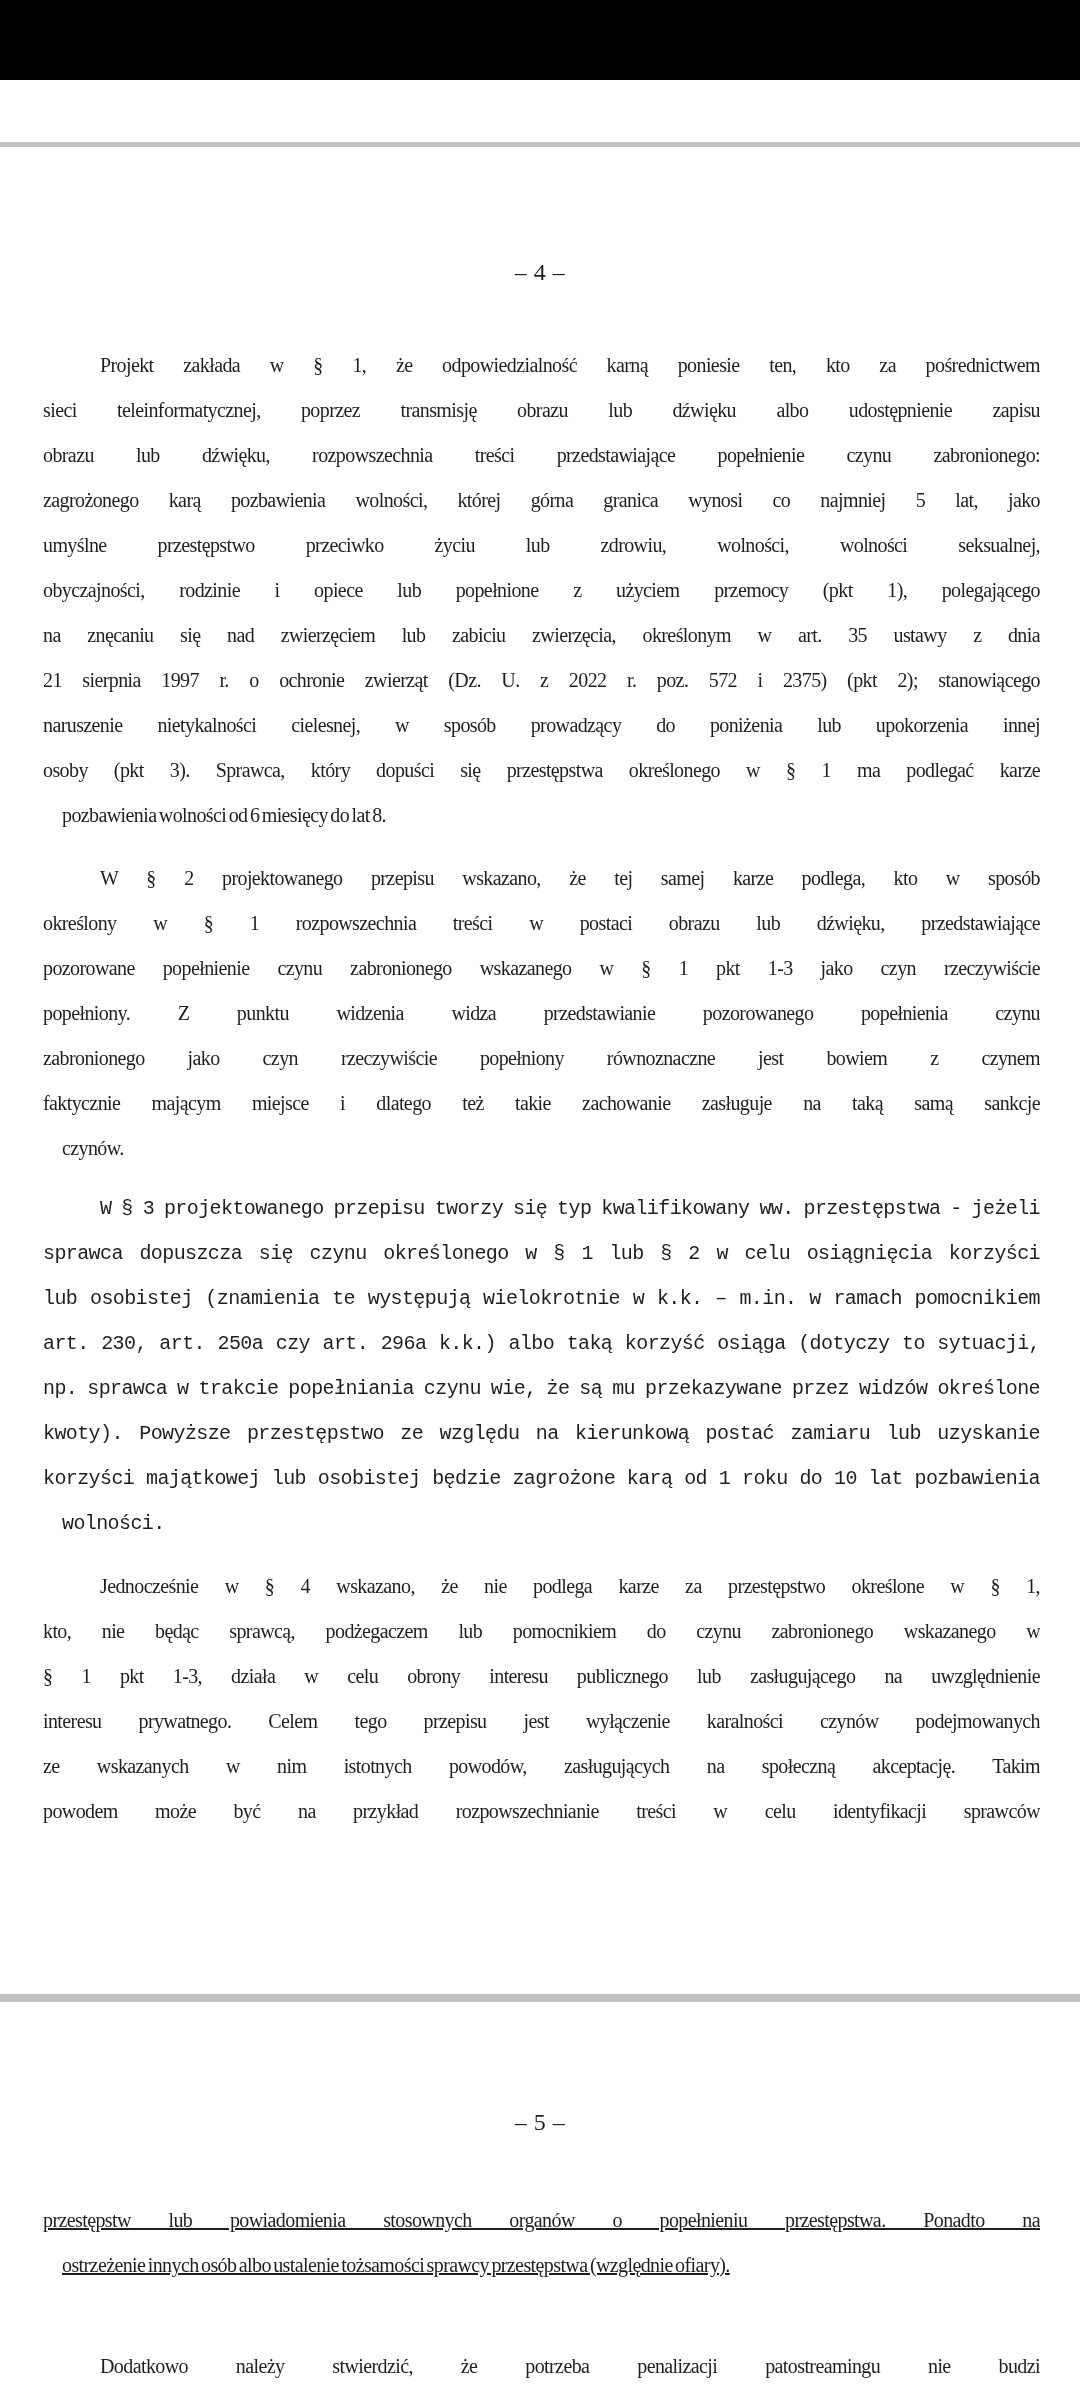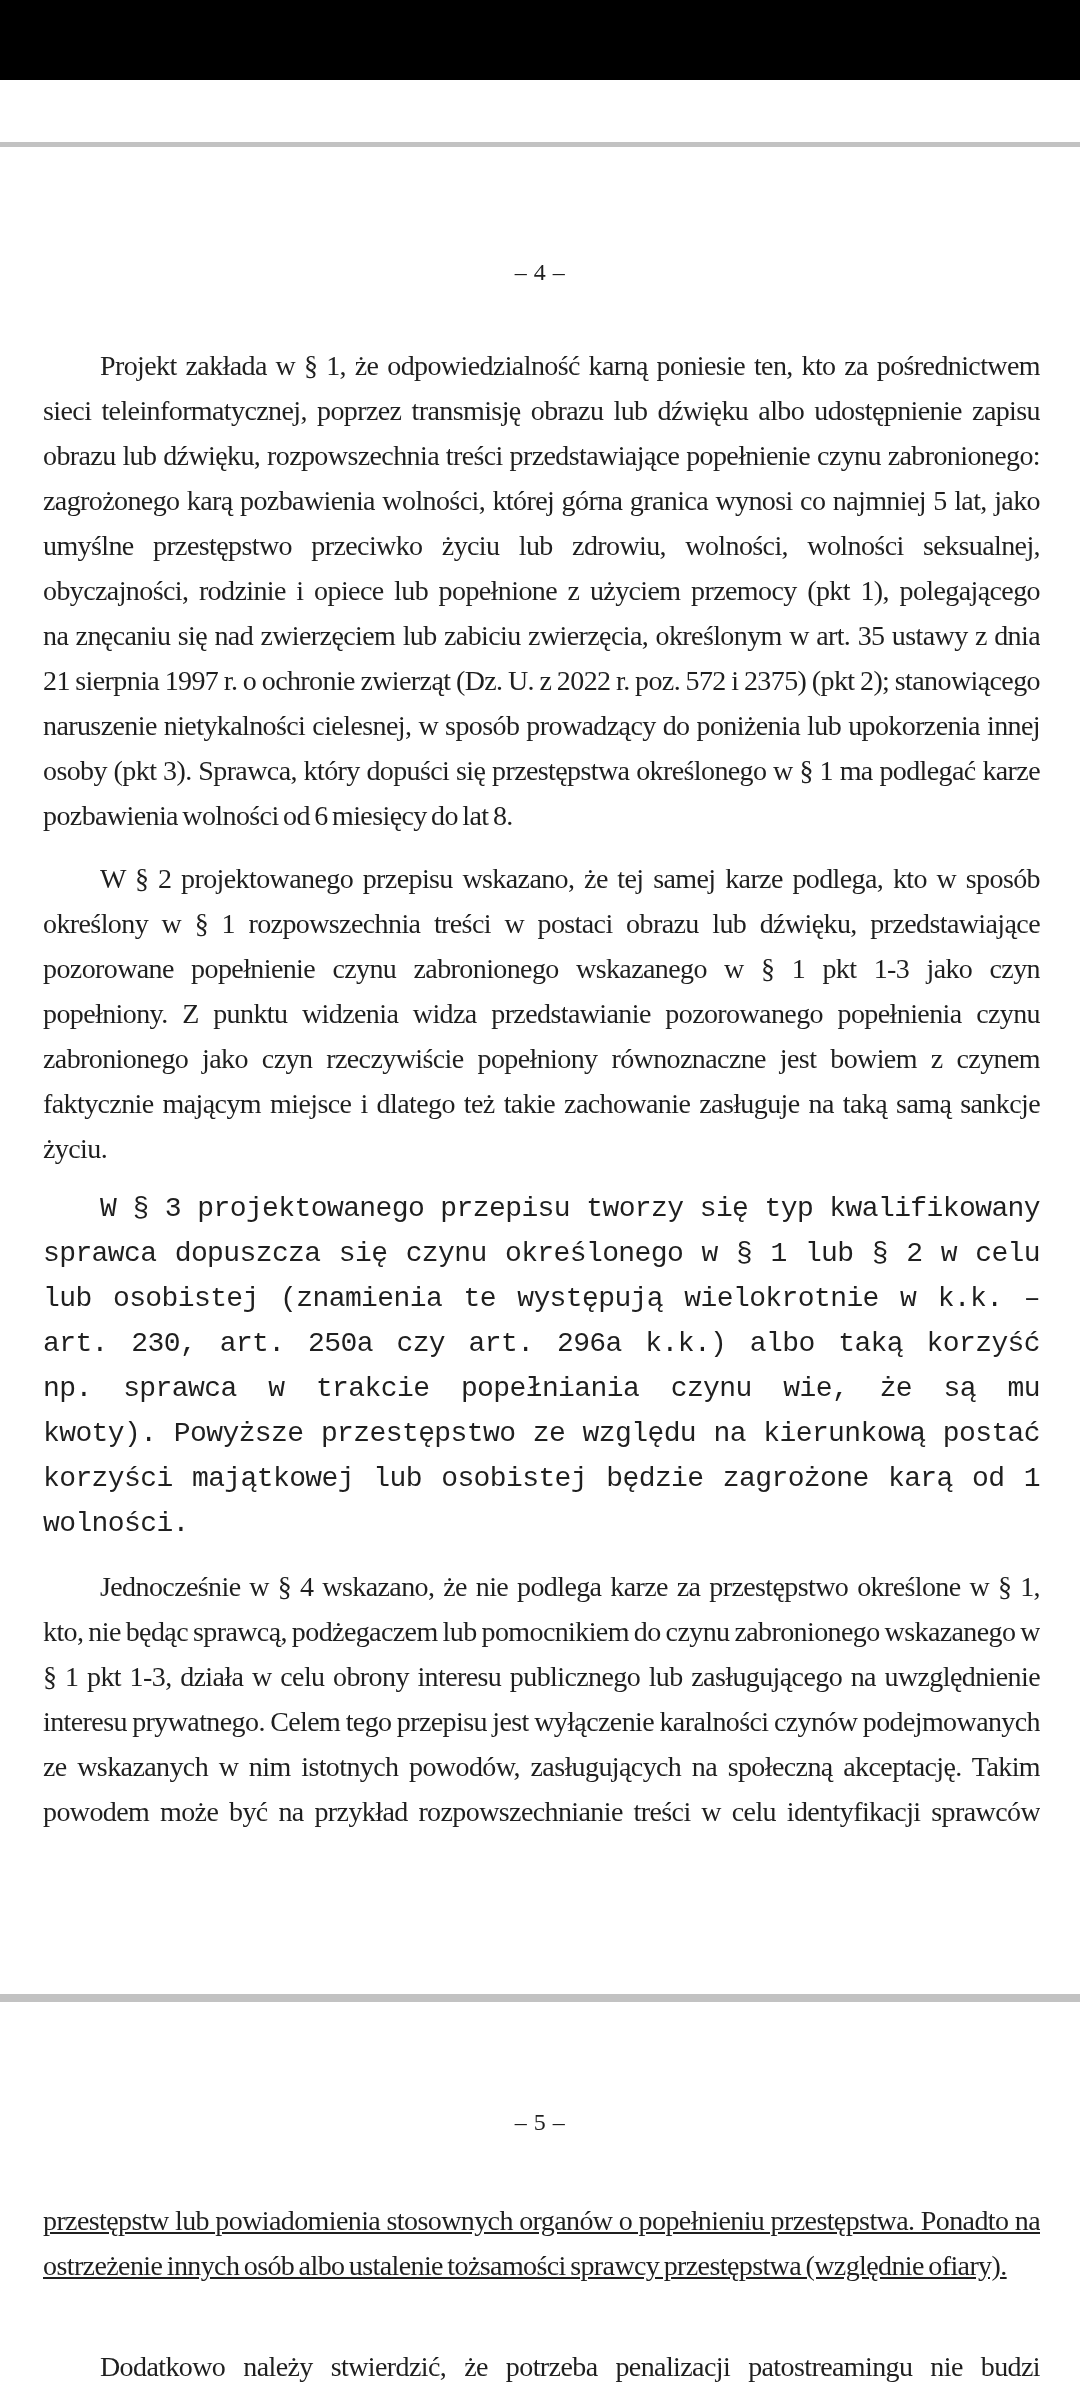--- a/index.html
+++ b/index.html
@@ -50,30 +50,30 @@
   }
   .p1 { top: 343px; }
   .p2 { top: 856px; }
   .p3 { top: 1186px; font-family: Liberation Mono, monospace; }
   .p4a { top: 1564px; }
   .p4b { top: 2198px; text-decoration: underline; }
   .p5 { top: 2344px; }
   .line {
     height: 45px;
     line-height: 45px;
-    font-size: 28px;
+    font-size: 20px;
     letter-spacing: -0.6px;
     word-spacing: -2px;
     text-align: justify;
     text-align-last: justify;
     overflow: hidden;
     white-space: normal;
   }
   .line.indent { text-indent: 57px; }
-  .line.endline { text-align-last: left; }
+  .line.endline { text-align-last: left; margin-left: 19px; }
 </style>
 </head>
 <body>
 
 <div class="screen">
 
   <div class="status-bar"></div>
 
   <div class="page-separator sep-1"></div>
 
@@ -93,21 +93,21 @@
       <div class="line endline">pozbawienia wolności od 6 miesięcy do lat 8.</div>
     </div>
 
   <div class="paragraph p2">
       <div class="line indent">W § 2 projektowanego przepisu wskazano, że tej samej karze podlega, kto w sposób</div>
       <div class="line">określony w § 1 rozpowszechnia treści w postaci obrazu lub dźwięku, przedstawiające</div>
       <div class="line">pozorowane popełnienie czynu zabronionego wskazanego w § 1 pkt 1-3 jako czyn rzeczywiście</div>
       <div class="line">popełniony. Z punktu widzenia widza przedstawianie pozorowanego popełnienia czynu</div>
       <div class="line">zabronionego jako czyn rzeczywiście popełniony równoznaczne jest bowiem z czynem</div>
       <div class="line">faktycznie mającym miejsce i dlatego też takie zachowanie zasługuje na taką samą sankcje</div>
-      <div class="line endline">życiu.</div>
+      <div class="line endline">czynów.</div>
     </div>
 
   <div class="paragraph p3">
       <div class="line indent">W § 3 projektowanego przepisu tworzy się typ kwalifikowany ww. przestępstwa - jeżeli</div>
       <div class="line">sprawca dopuszcza się czynu określonego w § 1 lub § 2 w celu osiągnięcia korzyści majątkowej</div>
       <div class="line">lub osobistej (znamienia te występują wielokrotnie w k.k. – m.in. w ramach pomocnikiem art. 228,</div>
       <div class="line">art. 230, art. 250a czy art. 296a k.k.) albo taką korzyść osiąga (dotyczy to sytuacji, kiedy</div>
       <div class="line">np. sprawca w trakcie popełniania czynu wie, że są mu przekazywane przez widzów określone</div>
       <div class="line">kwoty). Powyższe przestępstwo ze względu na kierunkową postać zamiaru lub uzyskanie</div>
       <div class="line">korzyści majątkowej lub osobistej będzie zagrożone karą od 1 roku do 10 lat pozbawienia</div>

